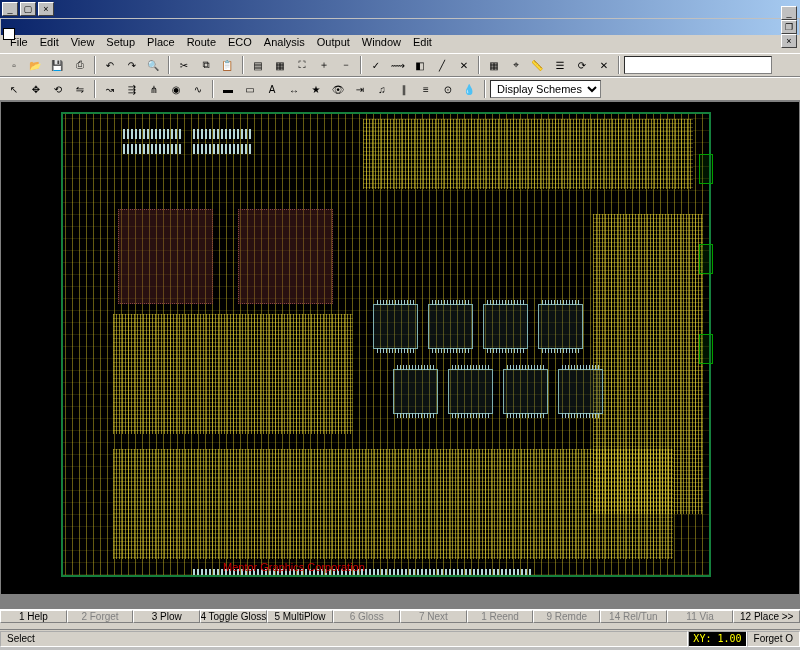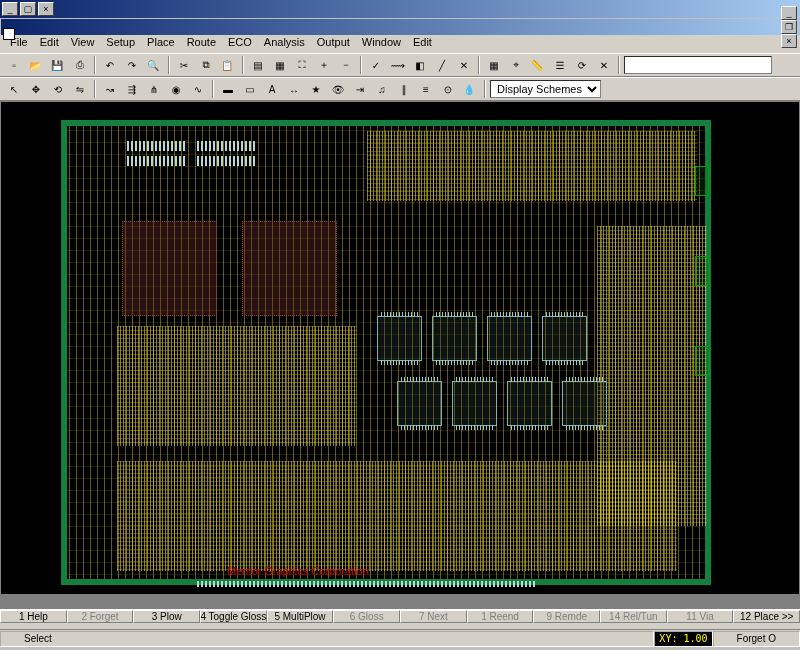--- a/index.html
+++ b/index.html
@@ -12,21 +12,21 @@
 .menubar span { padding: 1px 6px; cursor: pointer; }
 .toolbar { background: #d4d0c8; height: 24px; display: flex; align-items: center; padding: 2px 4px; gap: 2px; border-top: 1px solid #fff; border-bottom: 1px solid #808080; }
 .tbtn { width: 20px; height: 20px; background: #d4d0c8; border: 1px solid #d4d0c8; display: flex; align-items: center; justify-content: center; font-size: 10px; cursor: pointer; }
 .tsep { width: 2px; height: 18px; border-left: 1px solid #808080; border-right: 1px solid #fff; margin: 0 2px; }
 .combo { height: 18px; background: #fff; border: 1px inset #808080; font-size: 11px; padding: 0 2px; min-width: 100px; }
 .child-titlebar { background: linear-gradient(to right, #0a246a, #a6caf0); color: #fff; height: 16px; display: flex; align-items: center; padding: 0 2px; font-size: 10px; margin: 1px 1px 0 1px; }
 .child-titlebar .title { flex: 1; padding-left: 16px; position: relative; }
 .child-titlebar .doc-icon { position: absolute; left: 0; top: 1px; width: 12px; height: 12px; background: #fff; border: 1px solid #000; }
 .workspace { background: #808080; padding: 1px; height: 508px; }
 .canvas { background: #000; width: 100%; height: 492px; position: relative; overflow: hidden; }
-.board-outline { position: absolute; left: 60px; top: 10px; width: 650px; height: 465px; border: 6px solid #15803d; margin-top: 8px; }
+.board-outline { position: absolute; left: 60px; top: 10px; width: 650px; height: 465px; border: 2px solid #15803d; }
 .copyright { position: absolute; bottom: 2px; left: 160px; color: #cc0000; font-size: 11px; font-family: sans-serif; }
 .connector-right { position: absolute; right: -4px; width: 14px; height: 30px; border: 1px solid #00a000; background: rgba(0,100,0,0.2); }
 .conn1 { top: 40px; } .conn2 { top: 130px; } .conn3 { top: 220px; }
 .bga { position: absolute; background: rgba(100,40,40,0.4); border: 1px dotted #884444; }
 .bga1 { left: 55px; top: 95px; width: 95px; height: 95px; }
 .bga2 { left: 175px; top: 95px; width: 95px; height: 95px; }
 .qfp { position: absolute; border: 1px solid #7fb0b0; width: 45px; height: 45px; background: rgba(40,60,60,0.3); }
 .qfp::before, .qfp::after { content: ""; position: absolute; background: repeating-linear-gradient(to right, #a0c8c8 0 1px, transparent 1px 3px); height: 5px; left: 3px; right: 3px; }
 .qfp::before { top: -5px; } .qfp::after { bottom: -5px; }
 .qfp-row1a { left: 310px; top: 190px; } .qfp-row1b { left: 365px; top: 190px; }
@@ -45,21 +45,21 @@
 .db-bot { left: 50px; top: 335px; width: 560px; height: 110px; }
 .db-right { left: 530px; top: 100px; width: 110px; height: 300px; }
 .pad-cluster { position: absolute; background: repeating-linear-gradient(to right, #b8d8d8 0 2px, transparent 2px 4px); height: 10px; }
 .pads-t1 { left: 60px; top: 15px; width: 60px; } .pads-t2 { left: 130px; top: 15px; width: 60px; }
 .pads-t3 { left: 60px; top: 30px; width: 60px; } .pads-t4 { left: 130px; top: 30px; width: 60px; }
 .pads-b1 { left: 130px; top: 455px; width: 340px; height: 6px; }
 .bottom-bar { background: #d4d0c8; height: 20px; display: flex; align-items: flex-start; border-top: 1px solid #fff; }
 .bottom-btn { flex: 1; border: 1px solid #fff; border-right-color: #808080; border-bottom-color: #808080; font-size: 10px; display: flex; align-items: center; justify-content: center; background: #d4d0c8; color: #000; padding: 0 2px; white-space: nowrap; overflow: hidden; }
 .bottom-btn.disabled { color: #808080; }
 .status { background: #d4d0c8; height: 18px; display: flex; align-items: center; font-size: 10px; border-top: 1px solid #808080; }
-.status .cell { border: 1px inset #fff; padding: 1px 23px; height: 16px; display: flex; align-items: center; }
+.status .cell { border: 1px inset #fff; padding: 1px 6px; height: 16px; display: flex; align-items: center; }
 .status .flex { flex: 1; }
 .status .xy { background: #000; color: #ffff00; font-family: monospace; font-size: 10px; padding: 1px 4px; }
 </style>
 </head>
 <body>
 
 <div class="titlebar">
   <div class="win-controls">
     <div class="win-btn">_</div>
     <div class="win-btn">▢</div>

